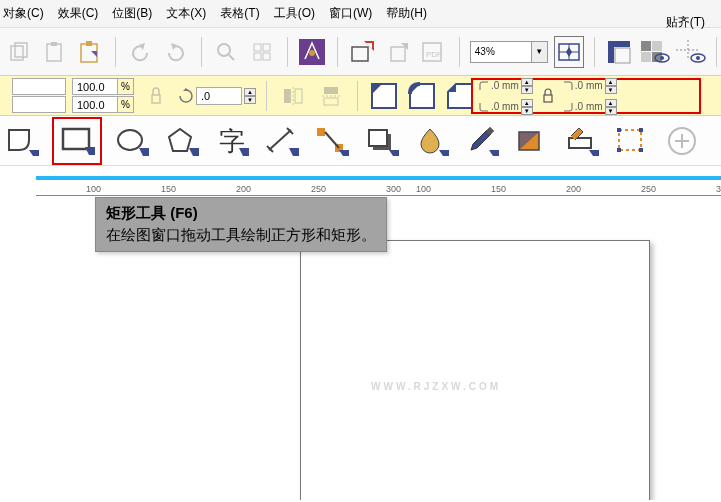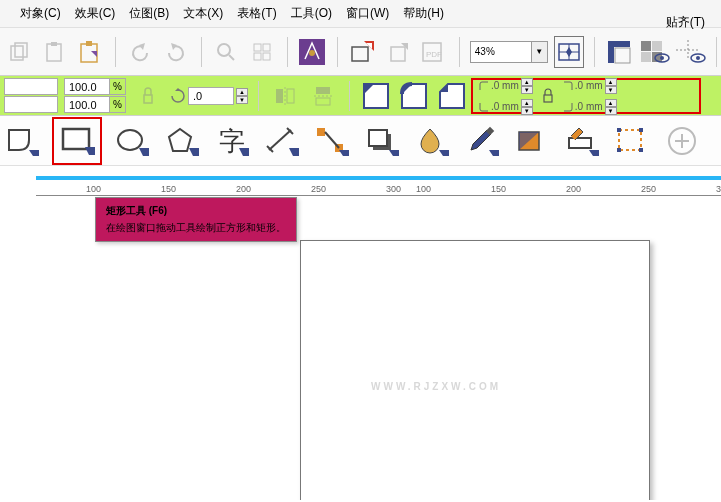--- a/index.html
+++ b/index.html
@@ -1,42 +1,42 @@
 <!DOCTYPE html>
 <html><head>
 <meta charset="utf-8">
 <style>
   * { box-sizing: border-box; margin: 0; padding: 0; }
   body { font-family: "Microsoft YaHei", Arial, sans-serif; font-size: 12px; background: #fff; width: 721px; height: 502px; overflow: hidden; position: relative; }
-  .menubar { height: 28px; background: #f5f5f5; display: flex; align-items: center; padding-left: 20px; gap: 14px; border-bottom: 1px solid #e0e0e0; }
+  .menubar { height: 28px; background: #f5f5f5; display: flex; align-items: center; padding-left: 3px; gap: 14px; border-bottom: 1px solid #e0e0e0; }
   .menubar span { cursor: pointer; }
   .toolbar { height: 48px; background: #f8f8f8; display: flex; align-items: center; gap: 6px; padding-left: 4px; border-bottom: 1px solid #d0d0d0; }
   .tbtn { width: 32px; height: 32px; display: inline-flex; align-items: center; justify-content: center; cursor: pointer; }
   .sep { width: 1px; height: 30px; background: #ccc; margin: 0 4px; }
-  .propbar { height: 40px; background: #bef264; display: flex; align-items: center; gap: 6px; padding-left: 4px; border-bottom: 1px solid #d0d0d0; position: relative; }
+  .propbar { height: 40px; background: #fef9c3; display: flex; align-items: center; gap: 6px; padding-left: 12px; border-bottom: 1px solid #d0d0d0; position: relative; }
   .numfield { display: flex; flex-direction: column; gap: 1px; }
   .numfield input { width: 54px; height: 17px; font-size: 11px; padding: 0 4px; border: 1px solid #aaa; background: #fff; }
   .pctfield { display: flex; flex-direction: column; gap: 1px; }
   .pctfield .row { display: flex; }
   .pctfield input { width: 46px; height: 17px; font-size: 11px; padding: 0 4px; border: 1px solid #aaa; }
   .pctfield .unit { width: 16px; height: 17px; border: 1px solid #aaa; border-left: none; display: inline-flex; align-items: center; justify-content: center; font-size: 10px; }
   .spin { display: inline-flex; flex-direction: column; }
   .spin div { width: 12px; height: 8px; border: 1px solid #999; font-size: 6px; text-align: center; line-height: 6px; background: #eee; }
   .toolbar2 { height: 50px; background: #fdfdfd; display: flex; align-items: center; gap: 10px; padding-left: 2px; border-bottom: 1px solid #e0e0e0; }
   .bigtool { width: 40px; height: 40px; display: inline-flex; align-items: center; justify-content: center; cursor: pointer; position: relative; }
   .highlight-red { border: 2px solid #e00000; }
   .ruler-area { position: relative; height: 334px; background: #fff; overflow: hidden; margin-left: 36px; }
   .hruler { position: absolute; top: 0; left: 0; right: 0; height: 30px; display: flex; align-items: flex-start; padding-top: 14px; }
   .hruler .ticks { position: absolute; top: 12px; left: 0; right: 0; height: 18px; border-bottom: 1px solid #888; }
   .hruler .lbl { position: absolute; top: 18px; font-size: 9px; color: #666; }
   .blueband { position: absolute; top:10px; left: 0; right: 0; height: 4px; background: #29b6f6; }
   .canvas { position: absolute; top: 74px; left: 264px; width: 350px; height: 280px; background: #fff; border: 1px solid #777; box-shadow: 3px 3px 5px rgba(0,0,0,0.25); }
   .watermark { position: absolute; top: 140px; left: 70px; color: #d8d8d8; font-size: 24px; font-weight: bold; }
   .watermark .sub { font-size: 10px; letter-spacing: 3px; }
-  .tooltip { position: absolute; top: 197px; left: 95px; background: #be185d; border: 1px solid #888; padding: 6px 10px; font-size: 10px; box-shadow: 2px 2px 4px rgba(0,0,0,0.2); z-index: 50; }
+  .tooltip { position: absolute; top: 197px; left: 95px; background: #a3a3a3; border: 1px solid #888; padding: 6px 10px; font-size: 15px; box-shadow: 2px 2px 4px rgba(0,0,0,0.2); z-index: 50; }
   .tooltip .tt-title { font-weight: bold; margin-bottom: 3px; }
   .zoom-select { display: flex; align-items: center; }
   .zoom-select input { width: 62px; height: 22px; font-size: 10px; padding: 0 4px; border: 1px solid #999; }
   .zoom-select .dd { width: 16px; height: 22px; border: 1px solid #999; border-left: none; display: inline-flex; align-items: center; justify-content: center; font-size: 8px; background: #eee; }
   .corner-group { position: absolute; right: 20px; top: 2px; width: 230px; height: 36px; display: flex; align-items: center; gap: 6px; border: 2px solid #e00000; padding: 0 6px; }
   .cg-col { display: flex; flex-direction: column; gap: 5px; }
   .cg-row { display: flex; align-items: center; gap: 2px; }
   .cg-val { font-size: 10px; color: #555; }
   .mini-icon { width: 10px; height: 12px; display: inline-flex; align-items: center; justify-content: center; }
   .align-lbl { position: absolute; right: 16px; top: 14px; font-size: 12px; }

